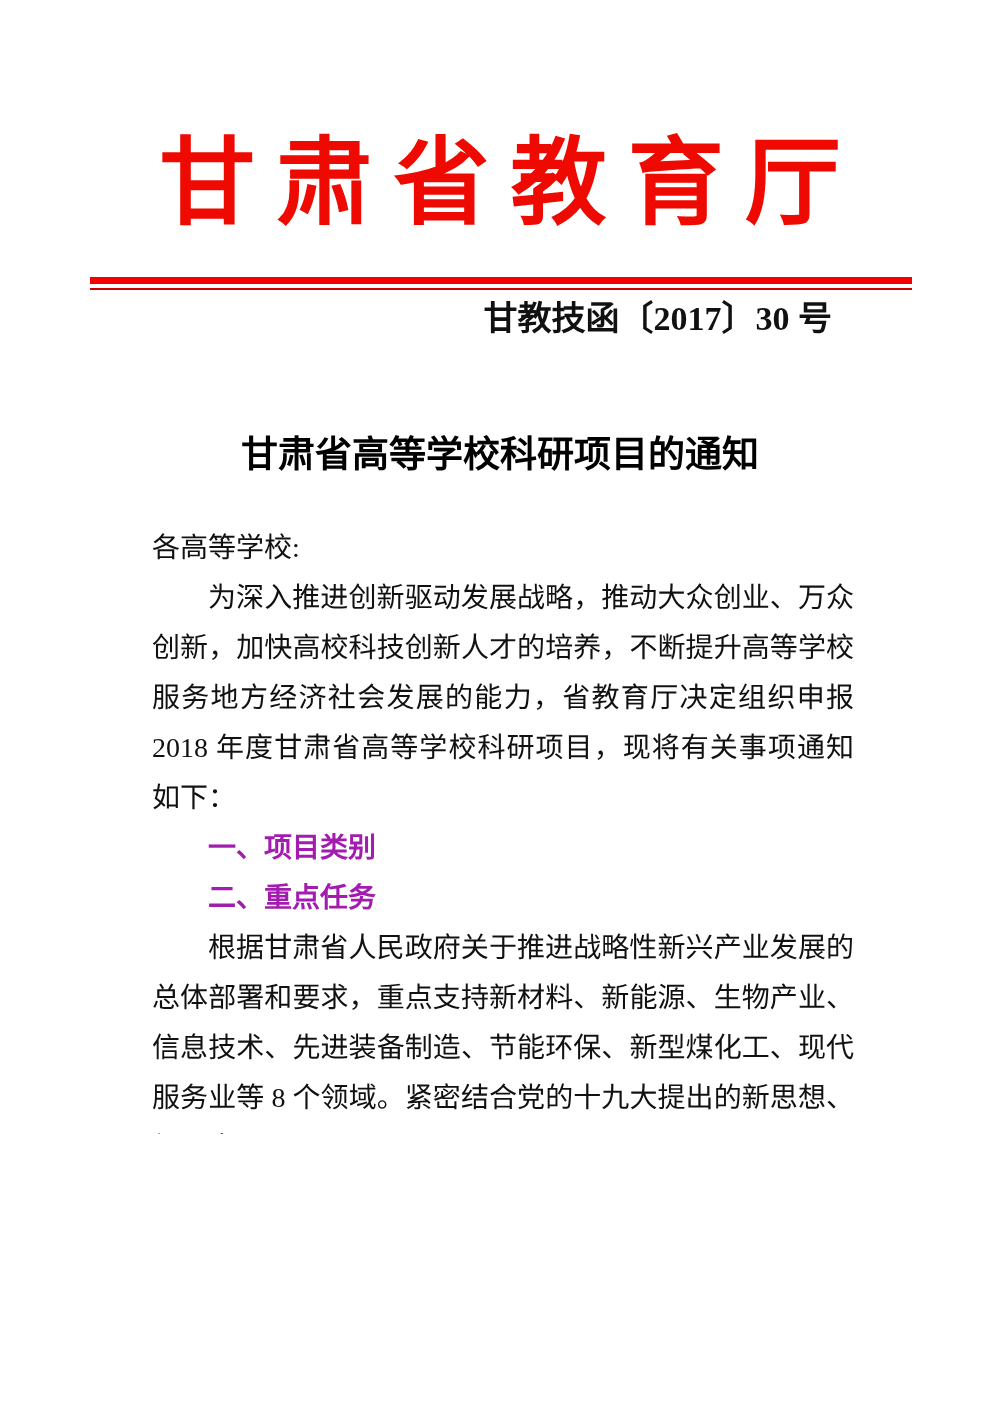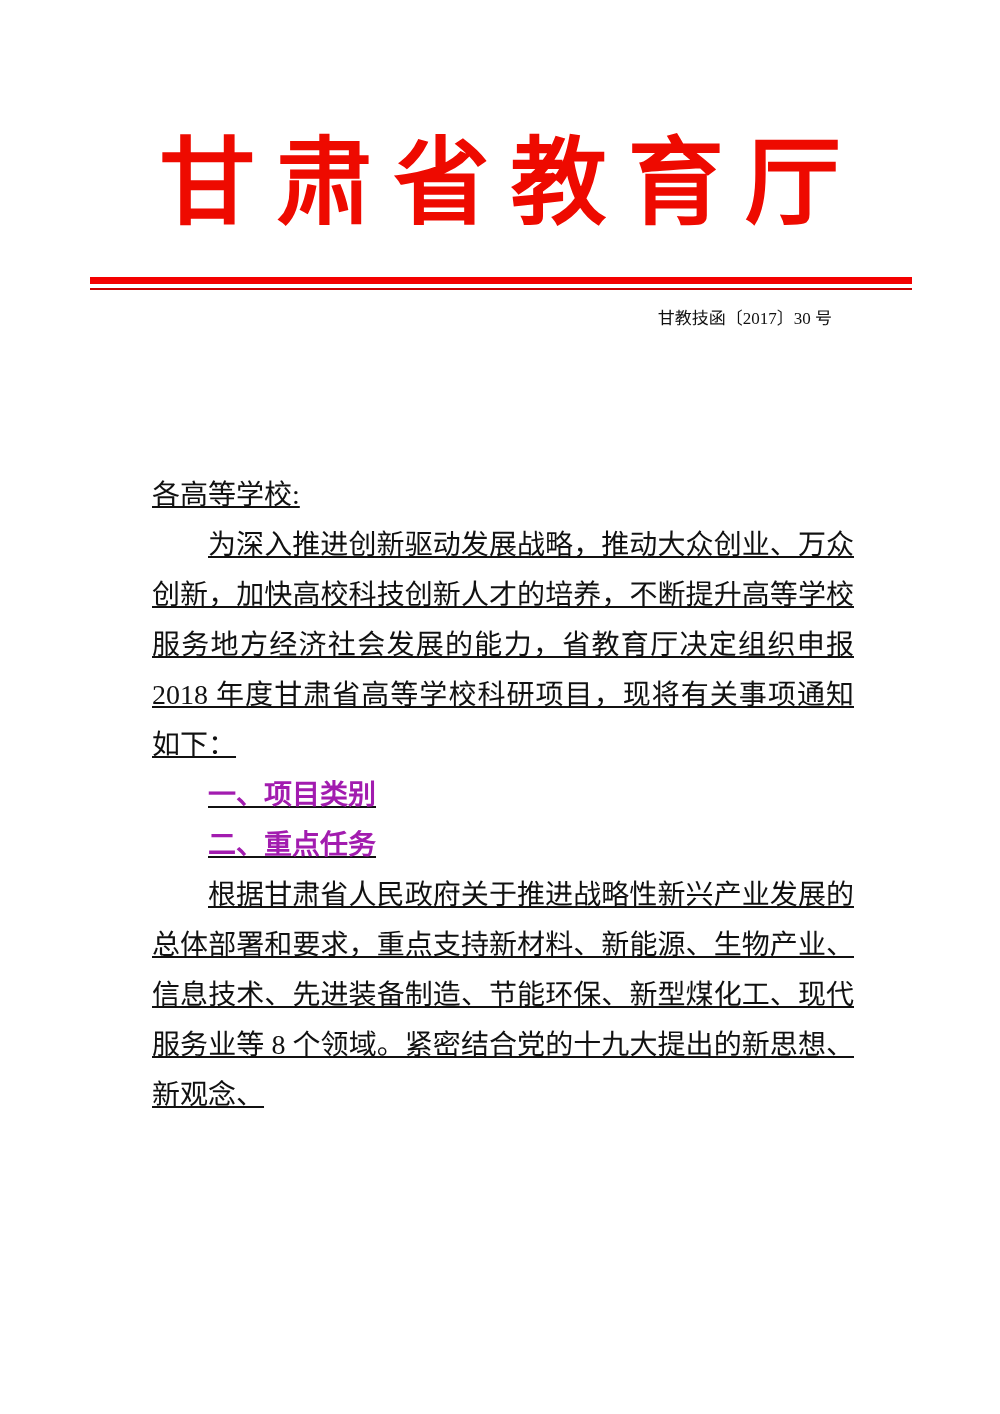--- a/index.html
+++ b/index.html
@@ -40,43 +40,43 @@
   .rule-thin {
     height: 2px;
     background: #c80000;
     margin-top: 4px;
   }
 
   
   .doc-number {
     margin: 13px 168px 0 0;
     text-align: right;
-    font-size: 17px;
+    font-size: 34px;
     line-height: 32px;
     color: #111;
+    font-weight: bold;
   }
 
   
   .notice-title {
     margin: 40px 100px 0 100px;
     text-align: center;
     font-size: 37px;
     line-height: 53px;
     font-weight: bold;
     color: #000;
   }
 
   
   .doc-body {
     margin: 42px 146px 0 152px;
     font-size: 28px;
     line-height: 50px;
     text-align: justify;
     color: #111;
-    text-decoration: underline;
   }
   .doc-body p {
     margin: 0;
   }
   .salutation {
     text-indent: 0;
   }
   .para {
     text-indent: 2em;
   }
@@ -124,20 +124,21 @@
     <div class="head-rules">
       <div class="rule-thick"></div>
       <div class="rule-thin"></div>
     </div>
   </div>
 
   <div class="doc-number">甘教技函〔2017〕30 号</div>
 
   <h1 class="notice-title">
     <br>
+    <span>甘肃省高等学校科研项目的通知</span>
   </h1>
 
   <div class="doc-body">
     <p class="salutation">各高等学校:</p>
     <p class="para">为深入推进创新驱动发展战略，推动大众创业、万众创新，加快高校科技创新人才的培养，不断提升高等学校服务地方经济社会发展的能力，省教育厅决定组织申报 2018 年度甘肃省高等学校科研项目，现将有关事项通知如下：</p>
     <p class="section-heading">一、项目类别</p>
     <p class="section-heading">二、重点任务</p>
     <p class="para">根据甘肃省人民政府关于推进战略性新兴产业发展的总体部署和要求，重点支持新材料、新能源、生物产业、信息技术、先进装备制造、节能环保、新型煤化工、现代服务业等 8 个领域。紧密结合党的十九大提出的新思想、新观念、</p>
   </div>
 

